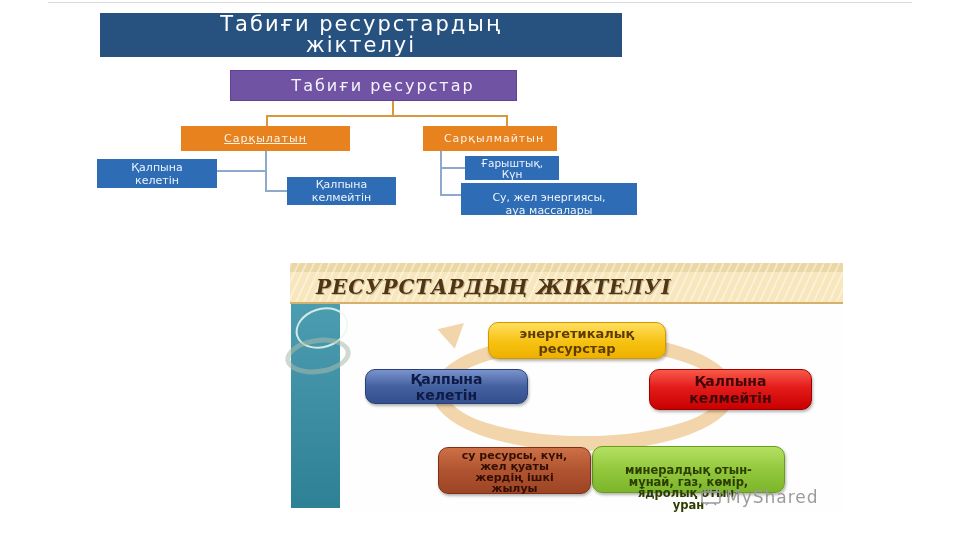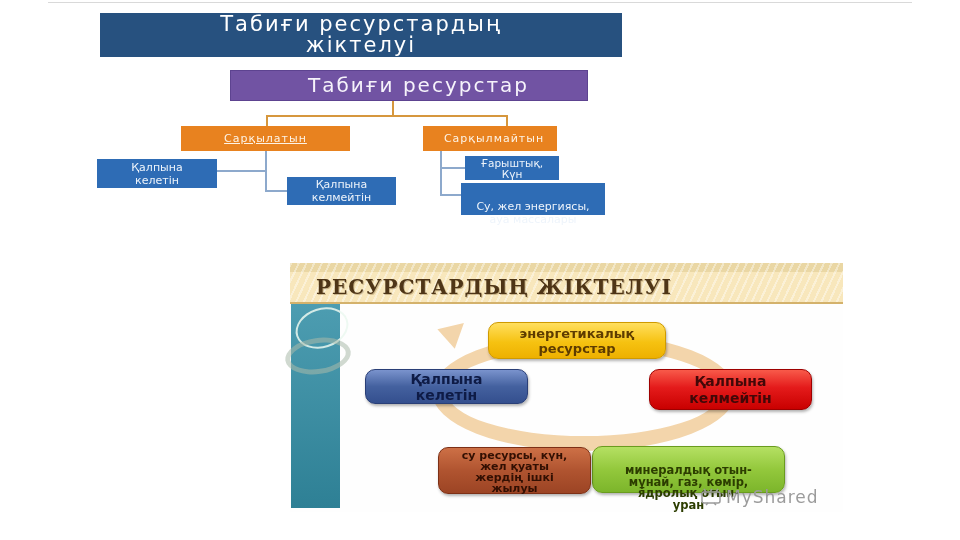--- a/index.html
+++ b/index.html
@@ -6,52 +6,52 @@
   .canvas{position:relative;width:960px;height:540px;background:#ffffff;overflow:hidden;
           font-family:"DejaVu Sans",sans-serif;}
   .abs{position:absolute;box-sizing:border-box;}
   .pre{white-space:pre-line;}
   .ctr{text-align:center;}
 
   
   .top-line{left:48px;top:2px;width:864px;height:1px;background:#d9d9d9;}
   .title-box{left:100px;top:13px;width:522px;height:44px;background:#27517f;color:#ffffff;
              font-size:21px;line-height:21px;letter-spacing:2px;padding-top:1px;}
-  .root-box{left:230px;top:70px;width:358px;height:31px;background:#7153a3;border:1px solid #5d4390;
-            color:#f6f3fb;font-size:20px;line-height:29px;letter-spacing:2px;padding-left:19px;}
+  .root-box{left:230px;top:70px;width:287px;height:31px;background:#7153a3;border:1px solid #5d4390;
+            color:#f6f3fb;font-size:16px;line-height:29px;letter-spacing:2px;padding-left:19px;}
   .conn{background:#d6973d;}
   .c-v1{left:392px;top:101px;width:2px;height:14px;}
   .c-h1{left:266px;top:115px;width:242px;height:2px;}
   .c-v2{left:266px;top:115px;width:2px;height:11px;}
   .c-v3{left:506px;top:115px;width:2px;height:11px;}
   .branch{background:#e8821f;color:#fdf3e6;font-size:11px;line-height:25px;letter-spacing:1px;}
   .branch-left{left:181px;top:126px;width:169px;height:25px;}
   .branch-left .u{text-decoration:underline;}
   .branch-right{left:423px;top:126px;width:134px;height:25px;padding-left:8px;}
   .conn2{background:#8da9cc;}
   .c-vL{left:265px;top:151px;width:2px;height:41px;}
   .c-hL1{left:217px;top:170px;width:48px;height:2px;}
   .c-hL2{left:267px;top:190px;width:20px;height:2px;}
   .c-vR{left:440px;top:151px;width:2px;height:45px;}
   .c-hR1{left:442px;top:167px;width:23px;height:2px;}
   .c-hR2{left:442px;top:194px;width:19px;height:2px;}
   .leaf{background:#2e6cb5;color:#eef4fb;}
   .leaf-1{left:97px;top:159px;width:120px;height:29px;font-size:11px;line-height:13px;padding-top:2px;}
   .leaf-2{left:287px;top:177px;width:109px;height:28px;font-size:11px;line-height:13px;padding-top:1px;}
   .leaf-3{left:465px;top:156px;width:94px;height:24px;font-size:10.5px;line-height:11px;padding-top:2px;}
-  .leaf-4{left:461px;top:183px;width:144px;height:32px;font-size:11px;line-height:13px;padding-top:17px;}
+  .leaf-4{left:461px;top:183px;width:176px;height:32px;font-size:11px;line-height:13px;padding-top:8px;}
 
   
   .embed{left:290px;top:263px;width:553px;height:249px;background:#fefefe;}
   .banner{left:0;top:0;width:553px;height:41px;background:#f8e7bc;border-bottom:2px solid #d4b26c;}
   .banner-top{left:0;top:0;width:553px;height:9px;background:#ead7a4;}
   .banner-stripes{left:0;top:0;width:553px;height:39px;
      background:repeating-linear-gradient(115deg,rgba(255,255,255,.4) 0 2px,rgba(255,255,255,0) 2px 7px);}
   .banner-title{left:26px;top:12px;font-family:"DejaVu Serif",serif;font-weight:bold;font-size:20px;
-     color:#4e3517;letter-spacing:1px;text-shadow:1px 1px 0 rgba(120,90,40,.35);}
+     color:#4e3517;letter-spacing:1px;text-shadow:1px 1px 0 rgba(120,90,40,.35);font-style:italic;}
   .sidebar{left:1px;top:41px;width:49px;height:204px;background:linear-gradient(180deg,#4d9db1,#2e8095);}
   .ringA{left:4px;top:4px;width:54px;height:40px;border:2px solid rgba(235,248,240,.85);
          border-radius:50%;transform:rotate(-18deg);}
   .ringB{left:-6px;top:34px;width:66px;height:36px;border:5px solid rgba(170,185,170,.55);
          border-radius:50%;transform:rotate(-8deg);}
   .cycle-ring{left:142px;top:70px;width:304px;height:118px;border:15px solid #f3d5ab;border-radius:50%;}
   .cycle-arrow{left:152px;top:56px;width:0;height:0;border-left:13px solid transparent;
          border-right:13px solid transparent;border-bottom:24px solid #f3d5ab;transform:rotate(48deg);}
   .cnode{border-radius:10px;font-weight:bold;box-shadow:1px 2px 3px rgba(0,0,0,.3);}
   .cn-yellow{left:198px;top:59px;width:178px;height:37px;color:#5e3c00;font-size:13px;line-height:15px;

